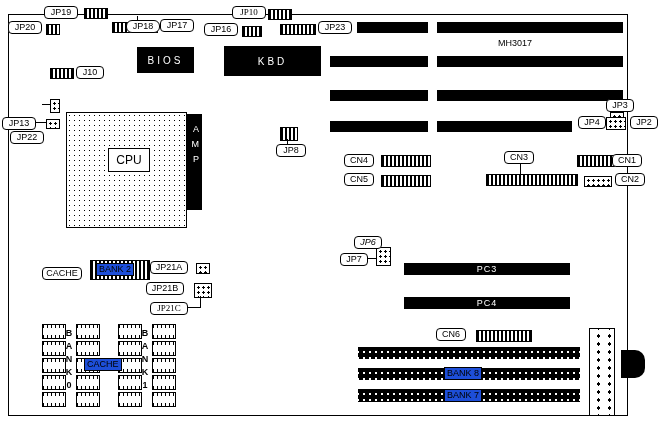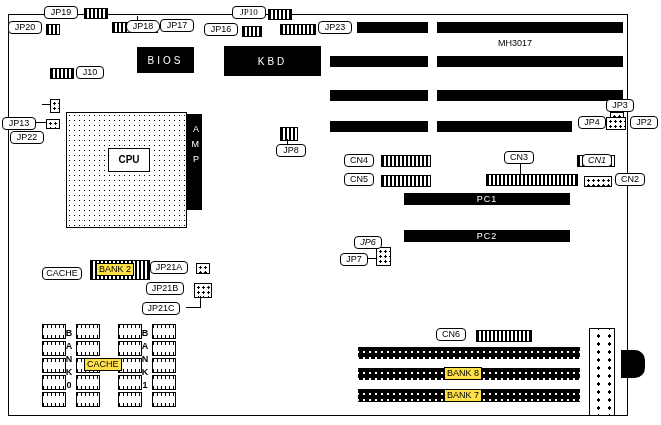--- a/index.html
+++ b/index.html
@@ -11,33 +11,33 @@
   .conn{position:absolute;border:1px solid #000;
         background:repeating-linear-gradient(90deg,#000 0 2px,#fff 2px 4px);z-index:3;}
   .jblock{position:absolute;border:1px solid #000;background-color:#fff;
           background-image:radial-gradient(circle,#000 1.1px,rgba(0,0,0,0) 1.3px);
           background-size:5px 5px;background-position:1px 1px;z-index:3;}
   .bar{position:absolute;background:#000;z-index:2;}
   .bar .lbl{color:#fff;font-size:9px;letter-spacing:1px;display:block;text-align:center;line-height:12px;}
   .slotbar{position:absolute;background-color:#000;
            background-image:radial-gradient(circle,#fff .9px,rgba(0,0,0,0) 1.1px);
            background-size:6px 6px;background-position:3px 2px;z-index:2;}
-  .boxlabel{position:absolute;border:1px solid #000;background:#fde047;font-size:9px;
+  .boxlabel{position:absolute;border:1px solid #000;background:#1d4ed8;font-size:9px;
             line-height:11px;padding:0 2px;z-index:5;white-space:nowrap;}
   .chip{position:absolute;width:22px;height:13px;border:1px solid #000;background-color:#fff;
         background-image:repeating-linear-gradient(90deg,#000 0 1px,rgba(0,0,0,0) 1px 4px),
                          repeating-linear-gradient(90deg,#000 0 1px,rgba(0,0,0,0) 1px 4px);
         background-size:100% 3px,100% 3px;background-position:0 0,0 100%;background-repeat:no-repeat;z-index:2;}
   .vtext{position:absolute;font-size:9px;line-height:13px;width:10px;word-break:break-all;
          text-align:center;z-index:4;font-weight:bold;}
   .cpu-socket{position:absolute;border:1px solid #000;background-color:#fff;
               background-image:radial-gradient(circle,#000 .8px,rgba(0,0,0,0) 1px);
               background-size:5px 5px;z-index:2;}
-  .cpu-label{position:absolute;border:1px solid #000;background:#fff;font-size:10px;
-             text-align:center;z-index:3;font-weight:bold;}
+  .cpu-label{position:absolute;border:1px solid #000;background:#fff;font-size:12px;
+             text-align:center;z-index:3;}
   .dotgrid{position:absolute;border:1px solid #000;background-color:#fff;
            background-image:radial-gradient(circle,#000 1.5px,rgba(0,0,0,0) 1.7px);
            background-size:11px 8px;background-position:3px 3px;z-index:3;}
   .line{position:absolute;background:#000;z-index:4;}
   .blackbox{position:absolute;background:#000;color:#fff;display:flex;align-items:center;
             justify-content:center;font-size:10px;letter-spacing:3px;z-index:3;}
   .plain{position:absolute;font-size:9px;z-index:4;}
   .amp-text{position:absolute;color:#fff;font-size:9px;line-height:15px;width:9px;
             word-break:break-all;text-align:right;z-index:3;}
   .din{position:absolute;background:#000;border-radius:0 10px 10px 0;z-index:4;}
@@ -112,44 +112,44 @@
   <div class="jblock" style="left:606px;top:117px;width:18px;height:11px;"></div>
 
   <div class="callout" style="left:344px;top:154px;width:24px;">CN4</div>
   <div class="conn" style="left:381px;top:155px;width:48px;height:10px;"></div>
   <div class="callout" style="left:344px;top:173px;width:24px;">CN5</div>
   <div class="conn" style="left:381px;top:175px;width:48px;height:10px;"></div>
   <div class="callout" style="left:504px;top:151px;width:24px;">CN3</div>
   <div class="line" style="left:520px;top:161px;width:1px;height:13px;"></div>
   <div class="conn" style="left:486px;top:174px;width:90px;height:10px;"></div>
   <div class="conn" style="left:577px;top:155px;width:36px;height:10px;"></div>
-  <div class="callout" style="left:582px;top:154px;width:24px;font-style:italic;">CN1</div>
+  <div class="callout" style="left:612px;top:154px;width:24px;">CN1</div>
   <div class="jblock" style="left:584px;top:176px;width:26px;height:9px;"></div>
   <div class="callout" style="left:615px;top:173px;width:24px;">CN2</div>
 
-  <div class="bar" style="left:404px;top:193px;width:166px;height:12px;">
-    <span class="lbl">PC1</span>
+  <div class="bar" style="left:404px;top:263px;width:166px;height:12px;">
+    <span class="lbl">PC3</span>
   </div>
-  <div class="bar" style="left:404px;top:230px;width:166px;height:12px;">
-    <span class="lbl">PC2</span>
+  <div class="bar" style="left:404px;top:297px;width:166px;height:12px;">
+    <span class="lbl">PC4</span>
   </div>
 
   <div class="callout" style="left:354px;top:236px;width:22px;font-style:italic;">JP6</div>
   <div class="callout" style="left:340px;top:253px;width:22px;">JP7</div>
   <div class="line" style="left:366px;top:258px;width:10px;height:1px;"></div>
   <div class="jblock" style="left:376px;top:247px;width:13px;height:17px;"></div>
 
   <div class="callout" style="left:42px;top:267px;width:34px;">CACHE</div>
   <div class="conn" style="left:90px;top:260px;width:58px;height:18px;"></div>
   <div class="boxlabel" style="left:96px;top:263px;">BANK 2</div>
   <div class="callout" style="left:150px;top:261px;width:32px;">JP21A</div>
   <div class="jblock" style="left:196px;top:263px;width:12px;height:9px;"></div>
   <div class="callout" style="left:146px;top:282px;width:32px;">JP21B</div>
   <div class="jblock" style="left:194px;top:283px;width:16px;height:13px;"></div>
-  <div class="callout" style="left:142px;top:302px;width:32px;">JP21C</div>
+  <div class="callout" style="left:150px;top:302px;width:32px;font-family:Liberation Serif, serif;">JP21C</div>
   <div class="line" style="left:186px;top:307px;width:15px;height:1px;"></div>
   <div class="line" style="left:200px;top:296px;width:1px;height:12px;"></div>
 
   <div class="vtext" style="left:64px;top:327px;">BANK0</div>
   <div class="vtext" style="left:140px;top:327px;">BANK1</div>
   <div class="boxlabel" style="left:84px;top:358px;">CACHE</div>
 
   <div class="callout" style="left:436px;top:328px;width:24px;">CN6</div>
   <div class="conn" style="left:476px;top:330px;width:54px;height:10px;"></div>
 

